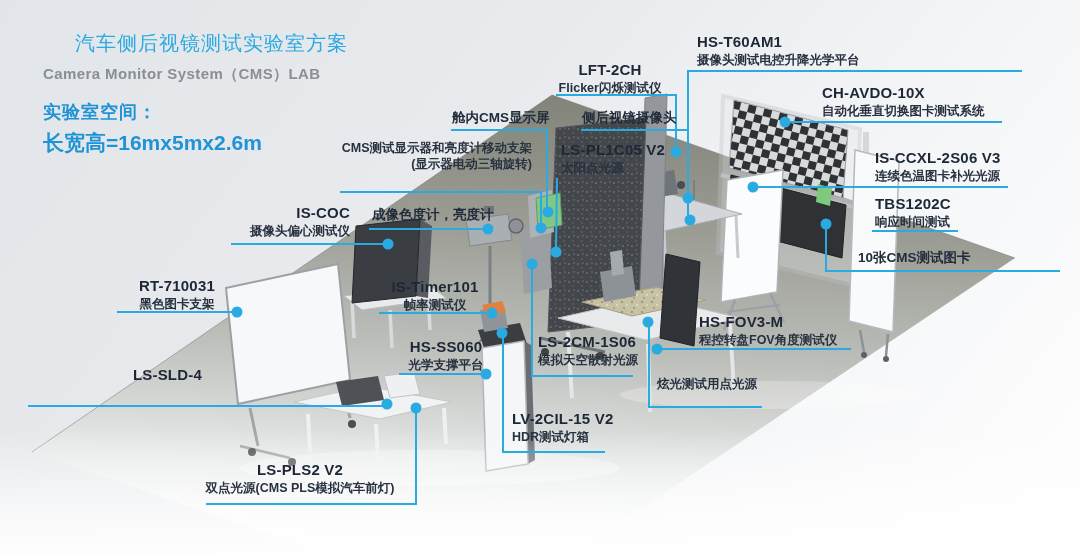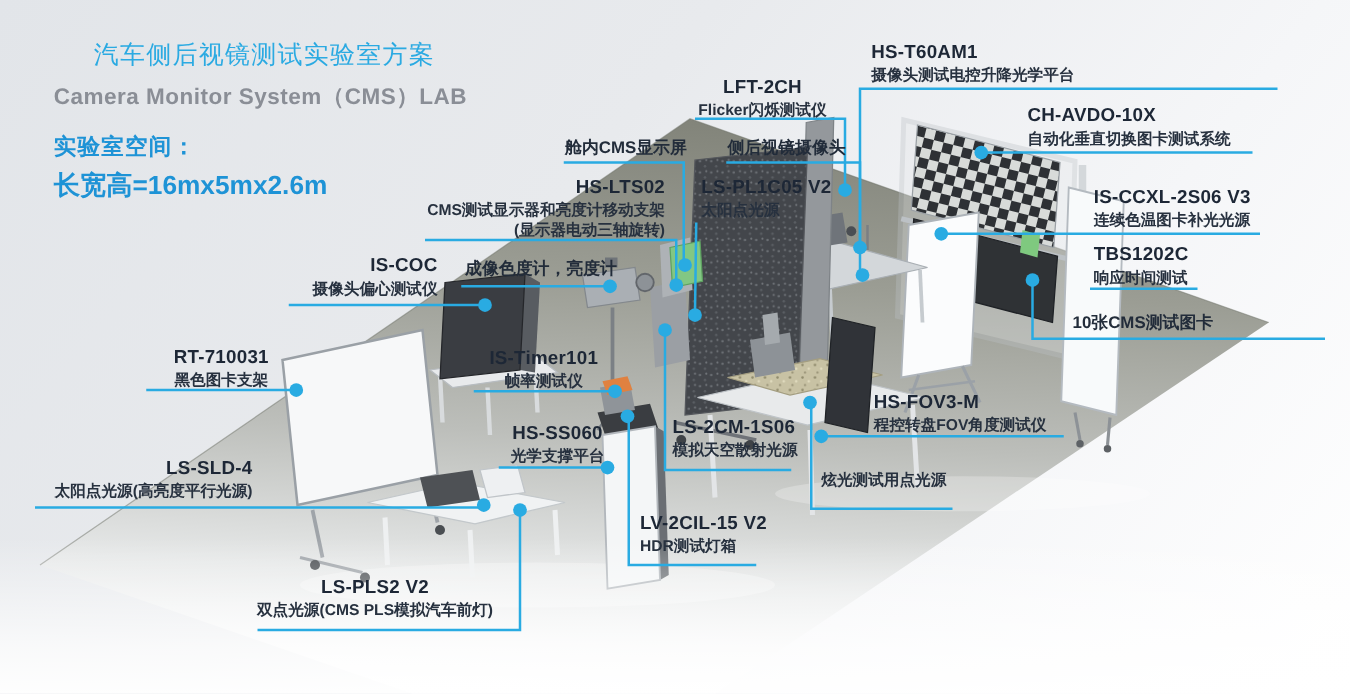--- a/index.html
+++ b/index.html
@@ -5,21 +5,21 @@
   html,body{margin:0;padding:0;}
   body{
     width:1080px;height:555px;overflow:hidden;position:relative;
     font-family:"Liberation Sans","DejaVu Sans",sans-serif;
     background:linear-gradient(128deg,#e2e5e9 0%,#e8eaed 38%,#f5f6f8 70%,#ffffff 100%);
   }
   #scene{position:absolute;left:0;top:0;}
   
   .hdr{position:absolute;left:43px;top:30px;}
   .title{font-size:20px;font-weight:400;color:#2baae2;letter-spacing:1px;margin-left:32px;}
-  .subtitle{font-size:18px;font-weight:700;color:#8a8e96;margin-top:8px;letter-spacing:.4px;}
+  .subtitle{font-size:15px;font-weight:700;color:#8a8e96;margin-top:8px;letter-spacing:.4px;}
   .space1{font-size:18px;font-weight:600;color:#1e93d6;margin-top:16px;letter-spacing:1px;}
   .space2{font-size:21px;font-weight:600;color:#1e93d6;margin-top:5px;}
   
   .lbl{position:absolute;color:#1d2736;line-height:1.3;}
   .lbl .code{font-weight:700;font-size:15px;letter-spacing:.2px;white-space:nowrap;}
   .lbl .desc{font-size:12.5px;font-weight:600;color:#27313f;white-space:nowrap;}
   .lbl .only{font-size:13.5px;font-weight:600;color:#222c3a;white-space:nowrap;}
   .ac{text-align:center;} .ar{text-align:right;} .al{text-align:left;}
 </style>
 </head>
@@ -253,21 +253,20 @@
 <div class="lbl al" style="left:858px;top:249px;width:140px;">
   <div class="only">10张CMS测试图卡</div>
 </div>
 <div class="lbl al" style="left:452px;top:109px;width:110px;">
   <div class="only">舱内CMS显示屏</div>
 </div>
 <div class="lbl al" style="left:582px;top:109px;width:110px;">
   <div class="only">侧后视镜摄像头</div>
 </div>
 <div class="lbl ar" style="left:330px;top:140px;width:202px;">
-  <div class="code">HS-LTS02</div>
   <div class="desc">CMS测试显示器和亮度计移动支架</div>
   <div class="desc">(显示器电动三轴旋转)</div>
 </div>
 <div class="lbl al" style="left:561px;top:140px;width:120px;">
   <div class="code">LS-PL1C05 V2</div>
   <div class="desc">太阳点光源</div>
 </div>
 <div class="lbl ar" style="left:230px;top:203px;width:120px;">
   <div class="code">IS-COC</div>
   <div class="desc">摄像头偏心测试仪</div>
@@ -297,18 +296,17 @@
 </div>
 <div class="lbl al" style="left:657px;top:376px;width:130px;">
   <div class="desc">炫光测试用点光源</div>
 </div>
 <div class="lbl al" style="left:512px;top:409px;width:135px;">
   <div class="code">LV-2CIL-15 V2</div>
   <div class="desc">HDR测试灯箱</div>
 </div>
 <div class="lbl ar" style="left:30px;top:365px;width:172px;">
   <div class="code">LS-SLD-4</div>
-  <div class="desc">太阳点光源(高亮度平行光源)</div>
 </div>
 <div class="lbl ar" style="left:200px;top:460px;width:200px;text-align:center;">
   <div class="code">LS-PLS2 V2</div>
   <div class="desc">双点光源(CMS PLS模拟汽车前灯)</div>
 </div>
 
 </body></html>

